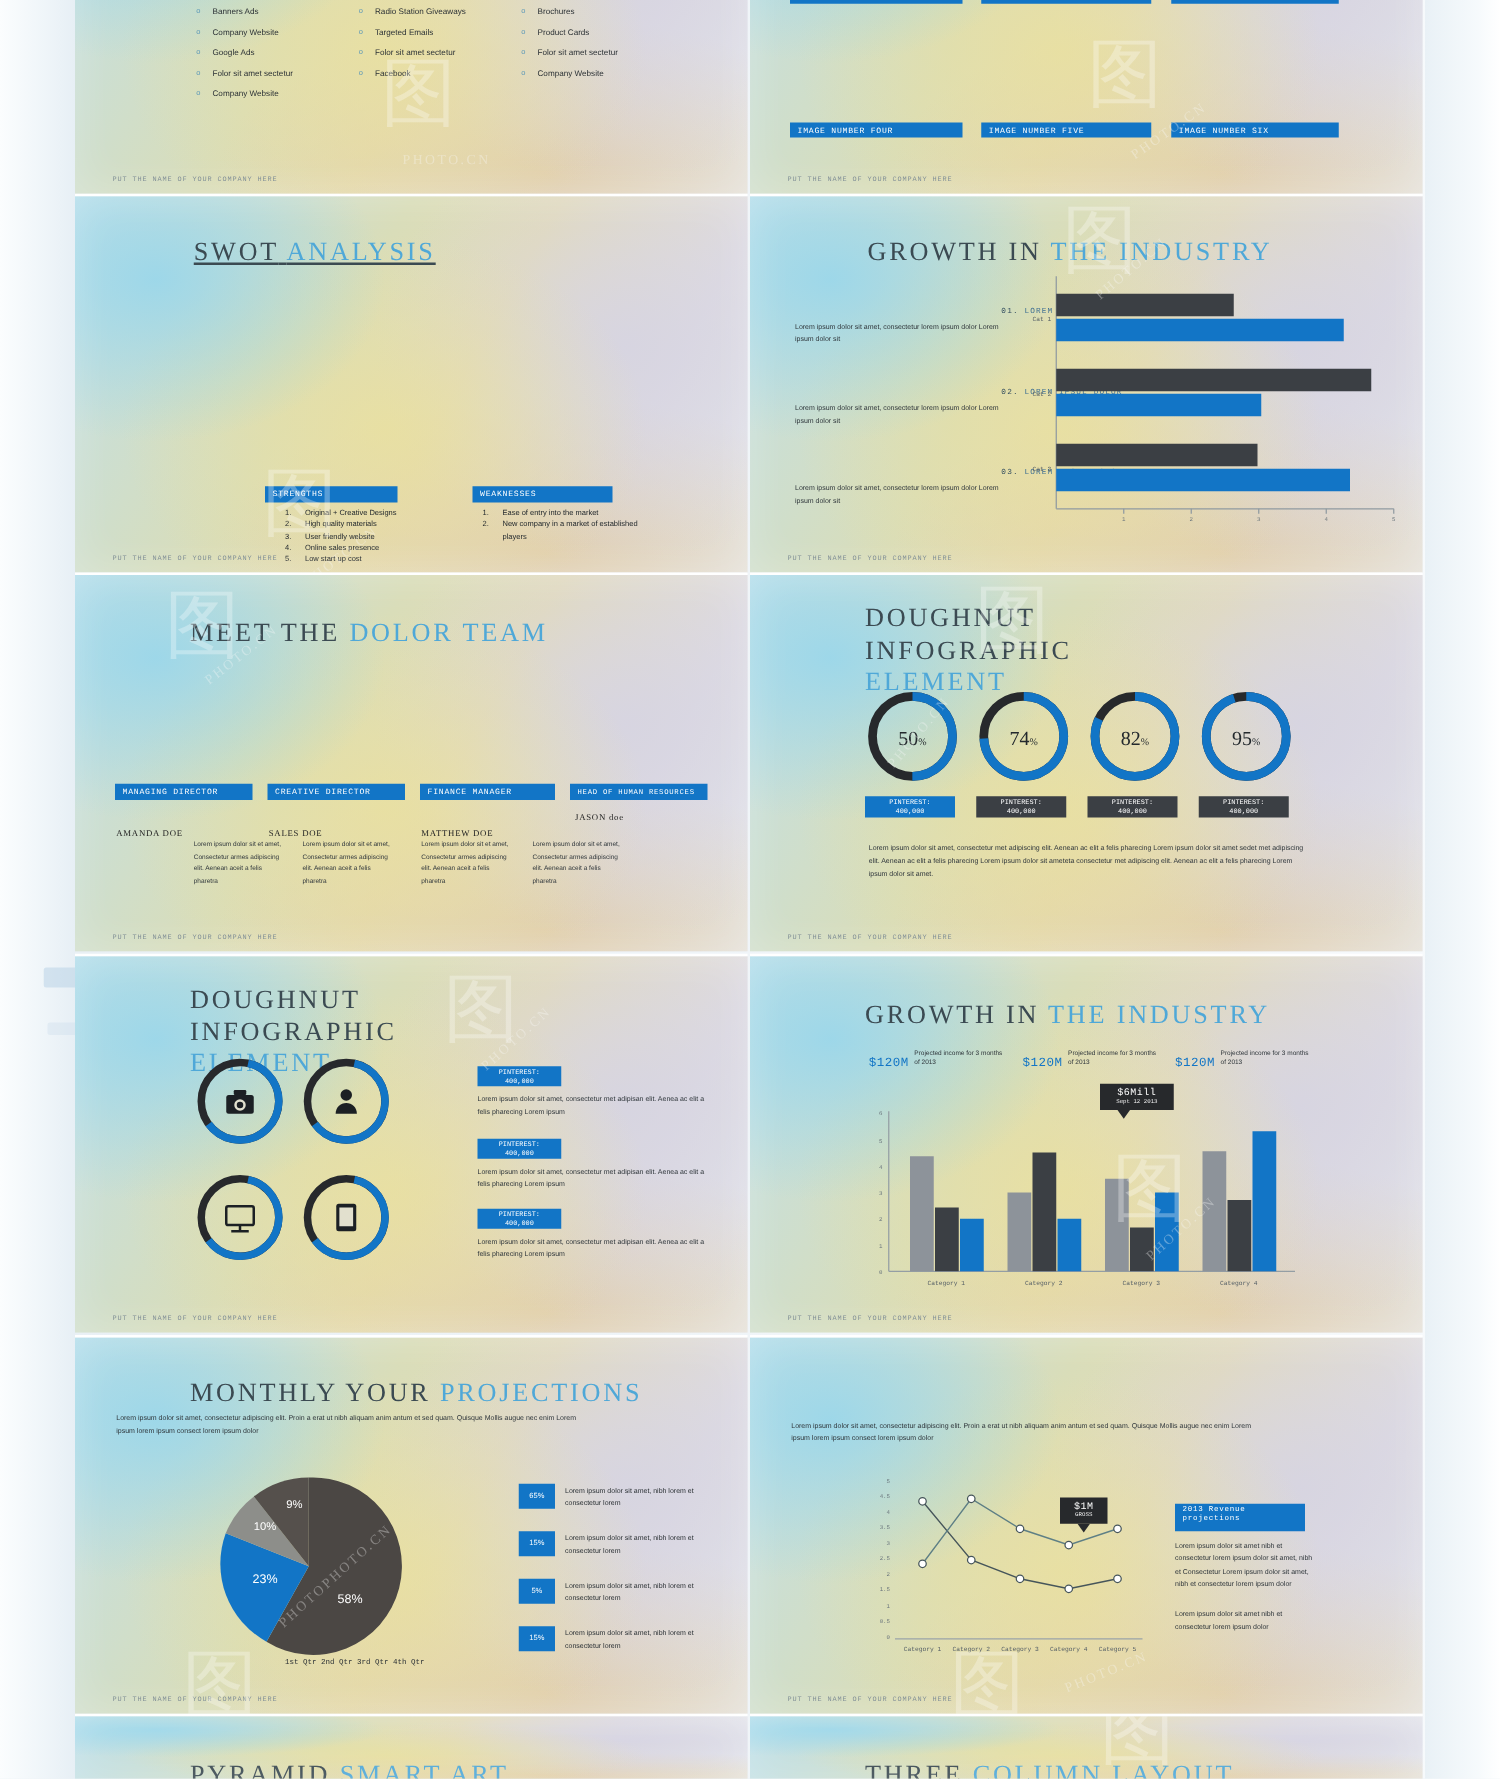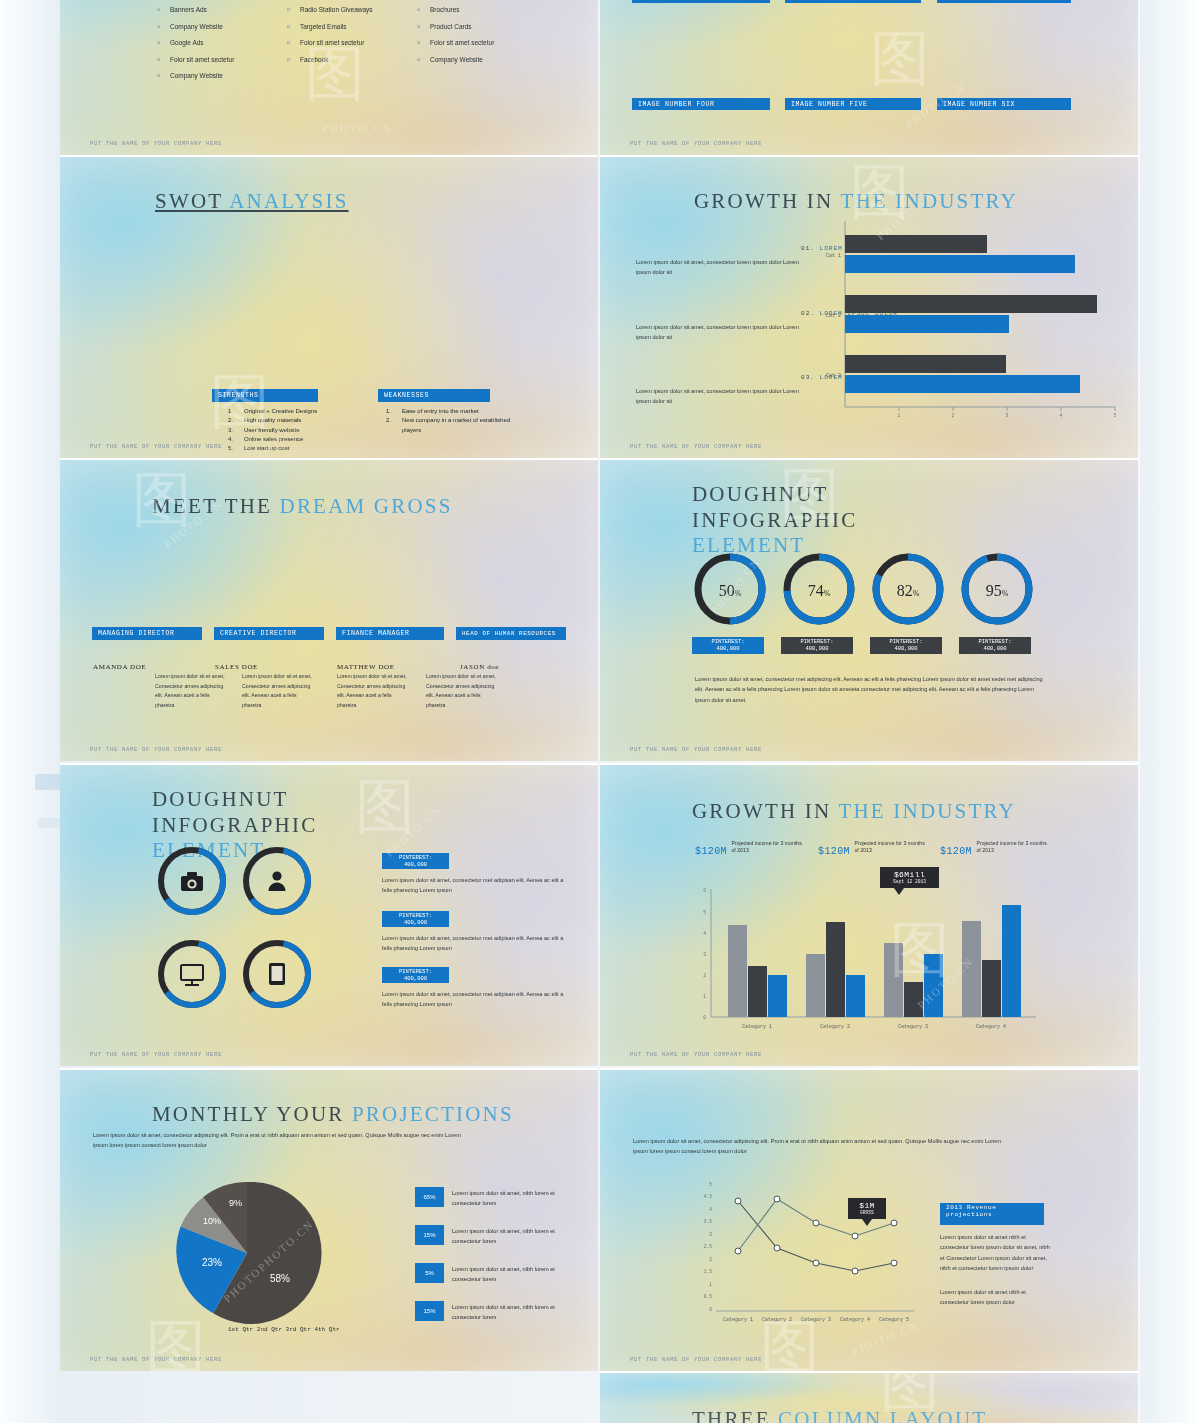--- a/index.html
+++ b/index.html
@@ -227,32 +227,32 @@
       </svg>
 
       <div class="footer">PUT THE NAME OF YOUR COMPANY HERE</div>
       <div class="wm wmglyph" style="left:250px; top:5px;">图</div>
       <div class="wm wmtxt" style="left:270px; top:52px; transform:rotate(-40deg);">PHOTO.CN</div>
     </div>
 
     <div class="slide s-a r2">
       <div class="title" style="left:92px; top:34px;">
         <span>MEET THE</span>
-        <span class="hl">DREAM GROSS</span>
+        <span class="hl">DOLOR TEAM</span>
       </div>
 
       <div class="bluebar" style="left:32px; top:167px; width:110px; height:13px;">MANAGING DIRECTOR</div>
       <div class="bluebar" style="left:154px; top:167px; width:110px; height:13px;">CREATIVE DIRECTOR</div>
       <div class="bluebar" style="left:276px; top:167px; width:108px; height:13px;">FINANCE MANAGER</div>
       <div class="bluebar" style="left:396px; top:167px; width:110px; height:13px; font-size:5.8px;">HEAD OF HUMAN RESOURCES</div>
 
       <div class="member-name" style="left:33px; top:203px;">AMANDA DOE</div>
       <div class="member-name" style="left:155px; top:203px;">SALES DOE</div>
       <div class="member-name" style="left:277px; top:203px;">MATTHEW DOE</div>
-      <div class="member-name" style="left:400px; top:203px;">JASON doe</div>
+      <div class="member-name" style="left:400px; top:190px;">JASON doe</div>
 
       <div class="ptxt small" style="left:95px; top:212px; width:74px;">Lorem ipsum dolor sit et amet, Consectetur armes adipiscing elit. Aenean aceit a felis pharetra</div>
       <div class="ptxt small" style="left:182px; top:212px; width:74px;">Lorem ipsum dolor sit et amet, Consectetur armes adipiscing elit. Aenean aceit a felis pharetra</div>
       <div class="ptxt small" style="left:277px; top:212px; width:74px;">Lorem ipsum dolor sit et amet, Consectetur armes adipiscing elit. Aenean aceit a felis pharetra</div>
       <div class="ptxt small" style="left:366px; top:212px; width:74px;">Lorem ipsum dolor sit et amet, Consectetur armes adipiscing elit. Aenean aceit a felis pharetra</div>
 
       <div class="footer">PUT THE NAME OF YOUR COMPANY HERE</div>
       <div class="wm wmglyph" style="left:72px; top:10px;">图</div>
       <div class="wm wmtxt" style="left:98px; top:58px; transform:rotate(-38deg);">PHOTO.CN</div>
     </div>
@@ -522,20 +522,26 @@
 
       <div class="bluebar" style="left:340px; top:133px; width:104px; height:22px; font-size:6px; line-height:1.15; align-items:flex-start; padding-top:2px;">2013 Revenue projections</div>
       <div class="ptxt" style="left:340px; top:162px; width:115px;">Lorem ipsum dolor sit amet nibh et consectetur lorem ipsum dolor sit amet, nibh et Consectetur Lorem ipsum dolor sit amet, nibh et consectetur lorem ipsum dolor</div>
       <div class="ptxt" style="left:340px; top:217px; width:115px;">Lorem ipsum dolor sit amet nibh et consectetur lorem ipsum dolor</div>
 
       <div class="footer">PUT THE NAME OF YOUR COMPANY HERE</div>
       <div class="wm wmglyph" style="left:160px; top:248px;">图</div>
       <div class="wm wmtxt" style="left:250px; top:262px; transform:rotate(-22deg);">PHOTO.CN</div>
     </div>
 
+    <div class="slide s-a r5">
+      <div class="title" style="left:92px; top:34px;">
+        <span>PYRAMID</span>
+        <span class="hl">SMART ART</span>
+      </div>
+    </div>
     <div class="slide s-b r5">
       <div class="title" style="left:92px; top:34px;">
         <span>THREE</span>
         <span class="hl">COLUMN LAYOUT</span>
       </div>
       <div class="wm wmglyph" style="left:280px; top:-18px;">图</div>
     </div>
 
   </div>
 </div>

